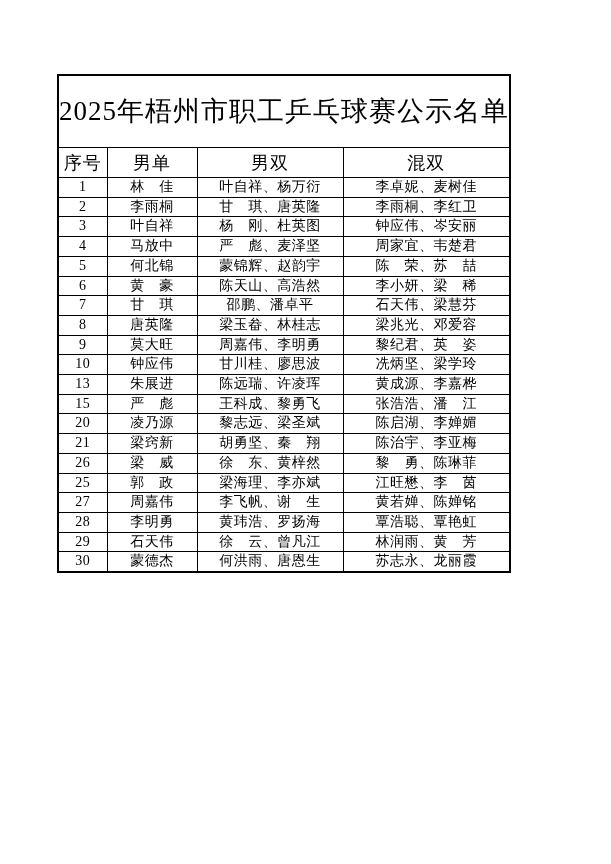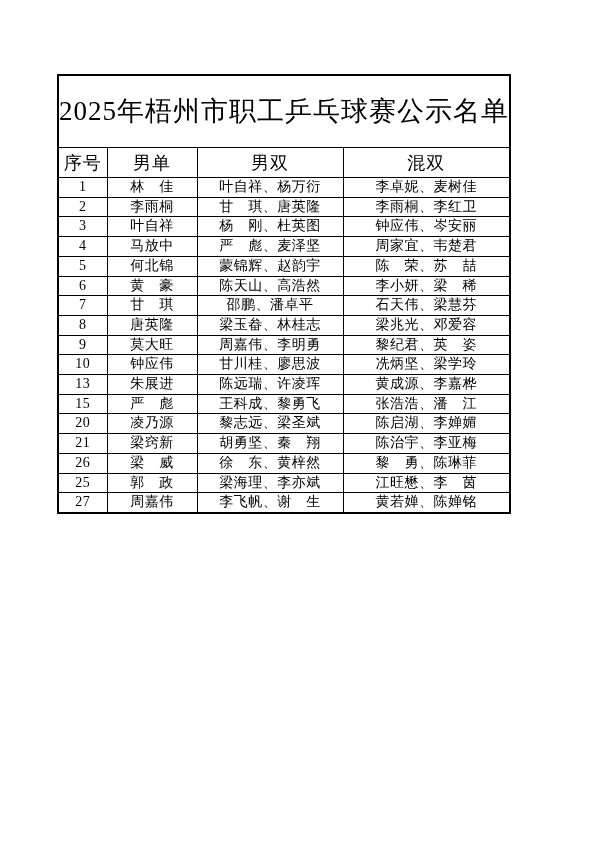--- a/index.html
+++ b/index.html
@@ -171,15 +171,33 @@
           <td>郭　政</td>
           <td>梁海理、李亦斌</td>
           <td>江旺懋、李　茵</td>
         </tr>
         <tr>
           <td>27</td>
           <td>周嘉伟</td>
           <td>李飞帆、谢　生</td>
           <td>黄若婵、陈婵铭</td>
         </tr>
+        <tr>
+          <td>28</td>
+          <td>李明勇</td>
+          <td>黄玮浩、罗扬海</td>
+          <td>覃浩聪、覃艳虹</td>
+        </tr>
+        <tr>
+          <td>29</td>
+          <td>石天伟</td>
+          <td>徐　云、曾凡江</td>
+          <td>林润雨、黄　芳</td>
+        </tr>
+        <tr>
+          <td>30</td>
+          <td>蒙德杰</td>
+          <td>何洪雨、唐恩生</td>
+          <td>苏志永、龙丽霞</td>
+        </tr>
       </tbody>
   </table>
 </div>
 
 </body></html>

